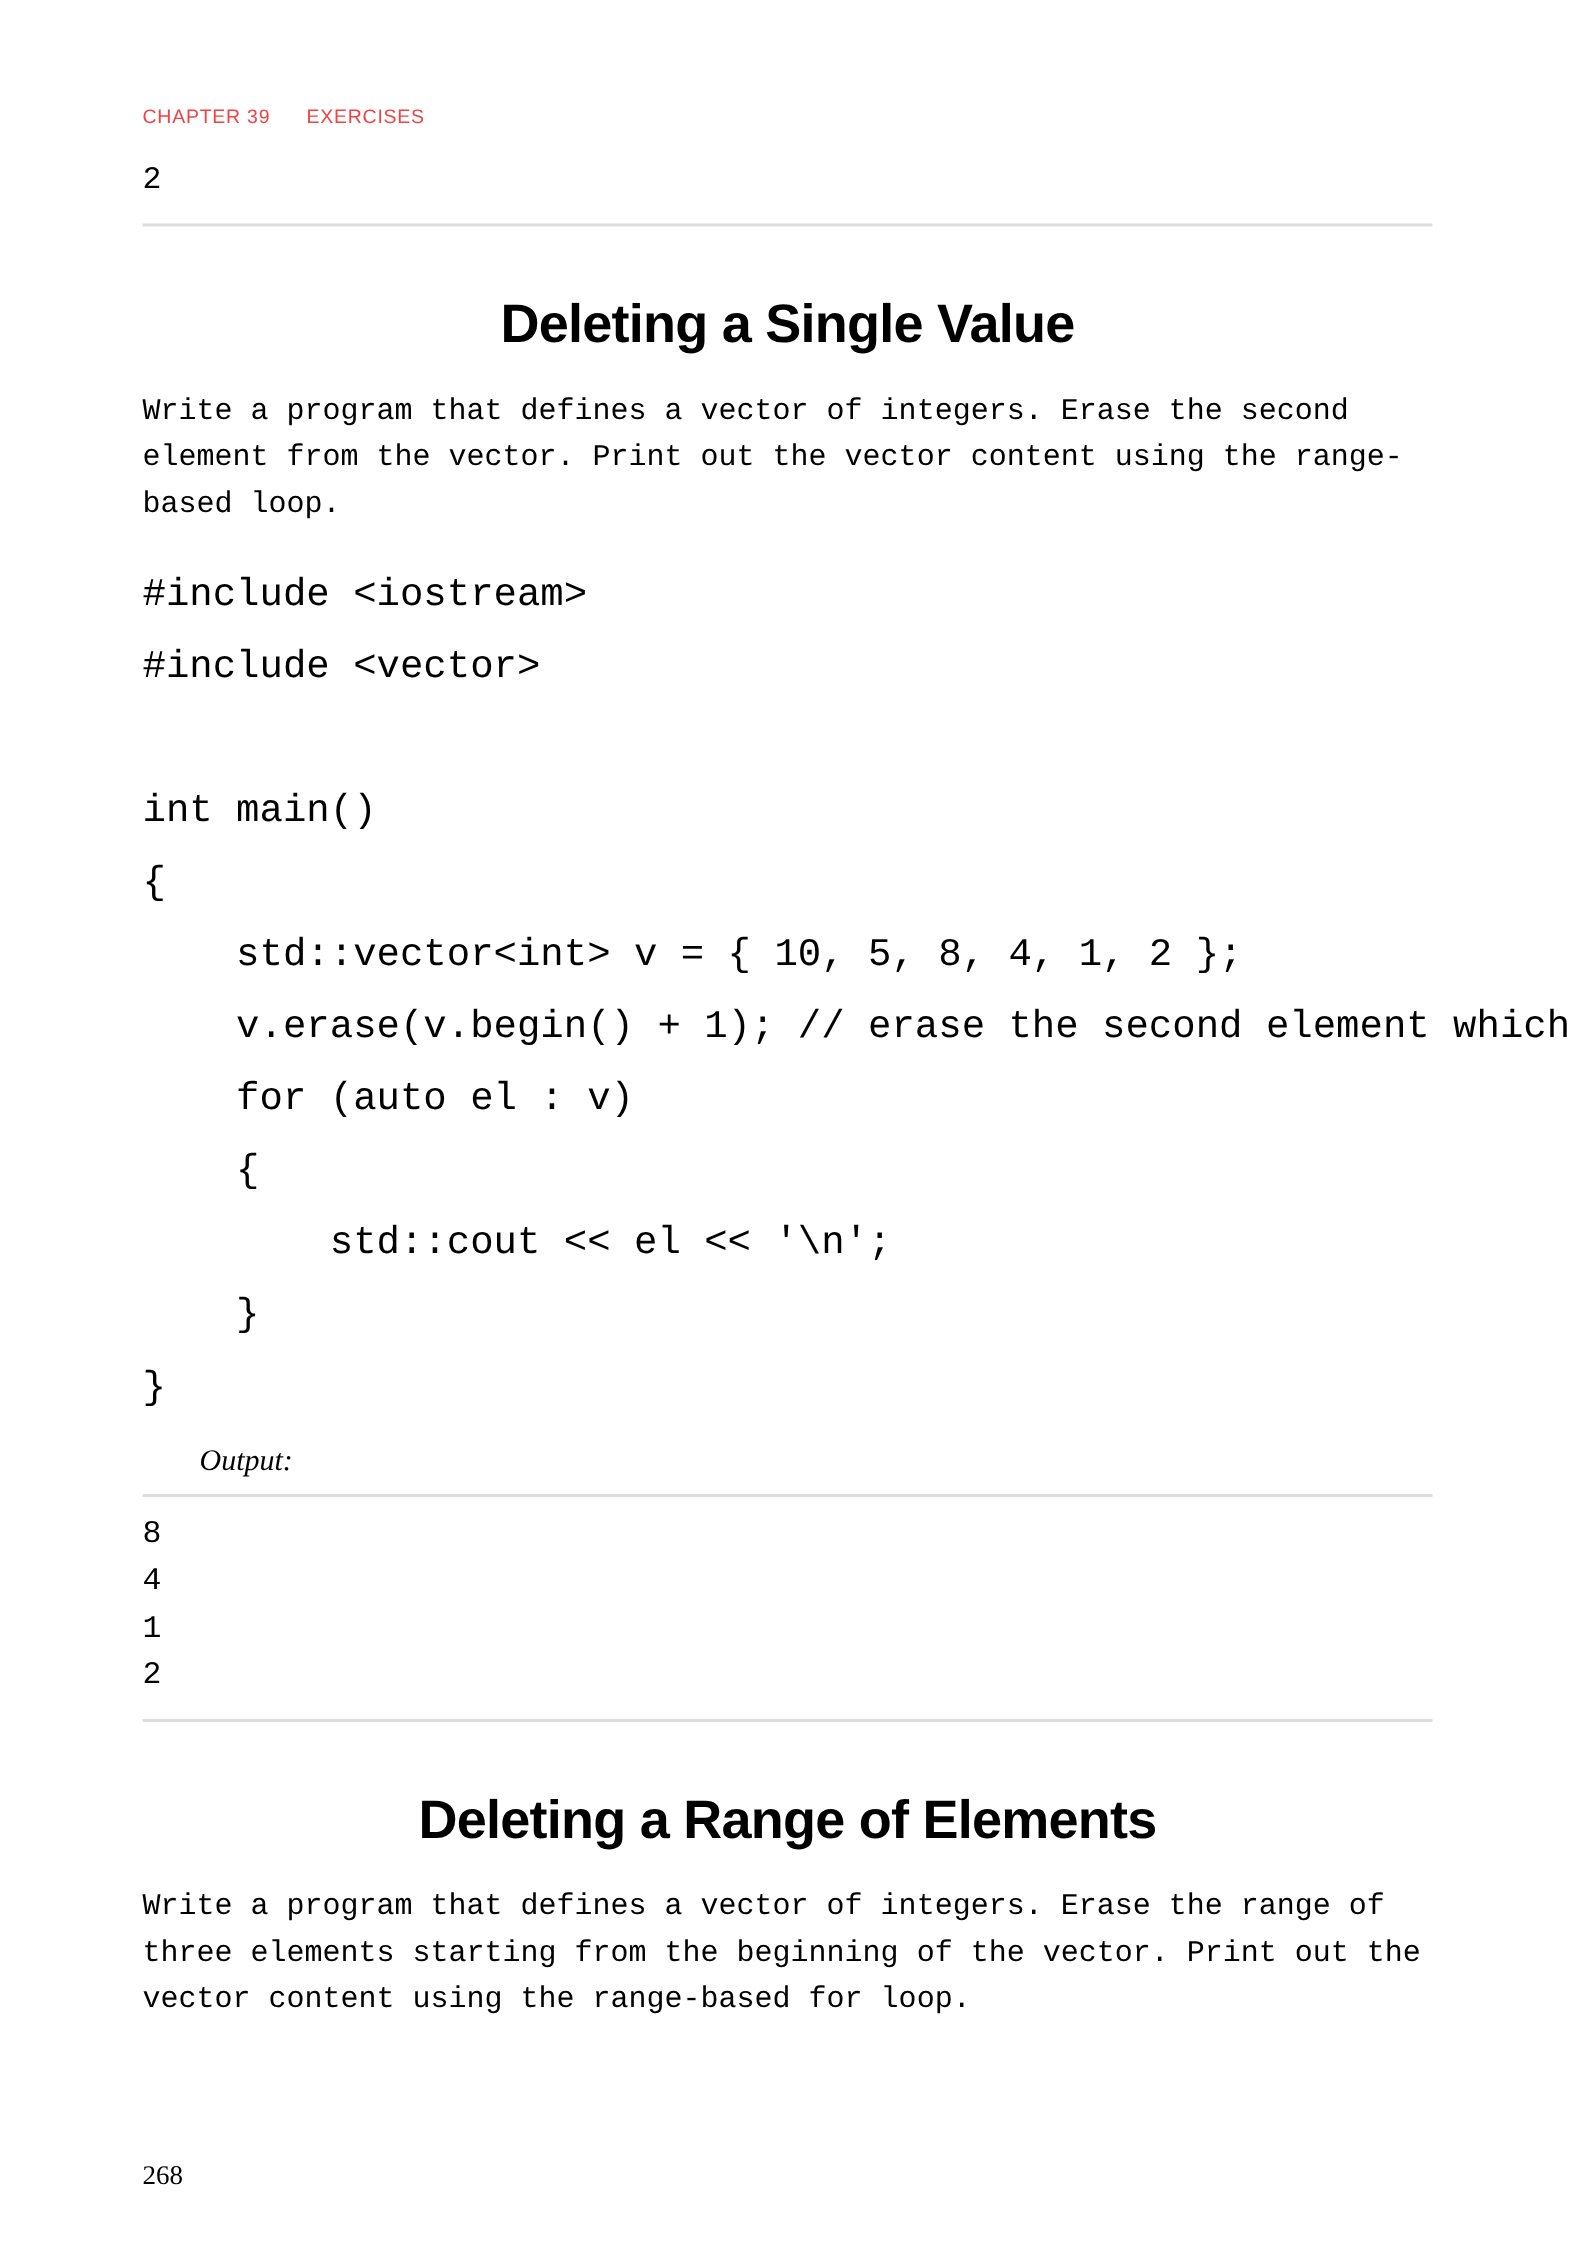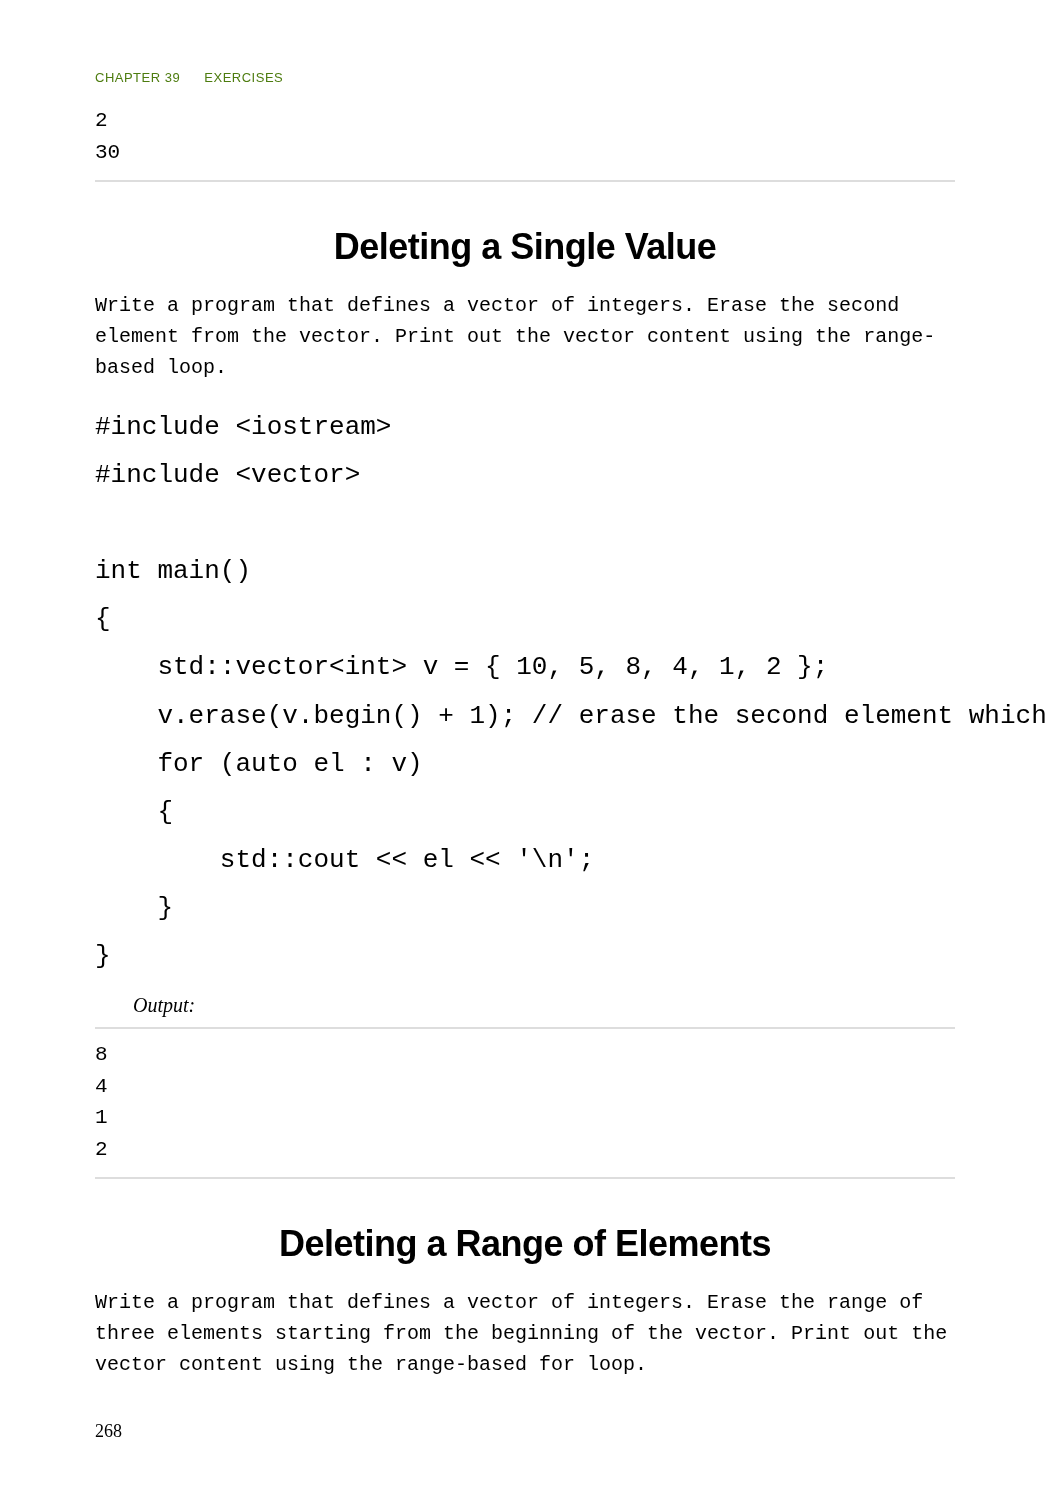--- a/index.html
+++ b/index.html
@@ -12,21 +12,21 @@
       height: 1500px;
       background: #fff;
       font-family: Georgia, 'Times New Roman', serif;
       padding: 70px 95px 50px 95px;
       color: #000;
     }
     .header {
       font-family: Arial, Helvetica, sans-serif;
       font-size: 13px;
       letter-spacing: 0.5px;
-      color: #4d7c0f;
+      color: #ef4444;
       margin-bottom: 20px;
     }
     .chapter-num {
       margin-right: 20px;
     }
     .output-block {
       font-family: 'Courier New', monospace;
       font-size: 21px;
       line-height: 1.5;
       padding-bottom: 12px;
@@ -64,37 +64,36 @@
     .output-label {
       font-style: italic;
       font-family: Liberation Serif, serif;
       font-size: 20px;
       margin-left: 38px;
       margin-top: 14px;
       margin-bottom: 10px;
     }
     .page-number {
       position: absolute;
-      bottom: 58px;
+      bottom: 39px;
       left: 95px;
       font-family: Georgia, serif;
       font-size: 18px;
     }
   </style>
 </head>
 <body>
 
 <div class="header">
   <span class="chapter-num">CHAPTER 39</span>
   <span>EXERCISES</span>
 </div>
 
 <div class="output-block">
   <div>2</div>
-  <div>30</div>
 </div>
 
 <h2>Deleting a Single Value</h2>
 
 <p>Write a program that defines a vector of integers. Erase the second element from the vector. Print out the vector content using the range-based loop.</p>
 
 <div class="code-block">#include &lt;iostream&gt;
 #include &lt;vector&gt;
 
 int main()

